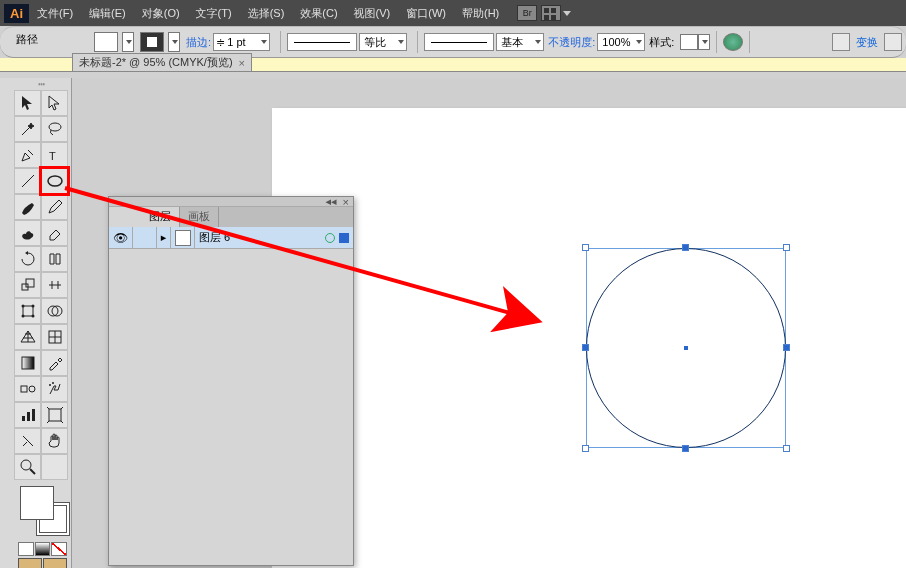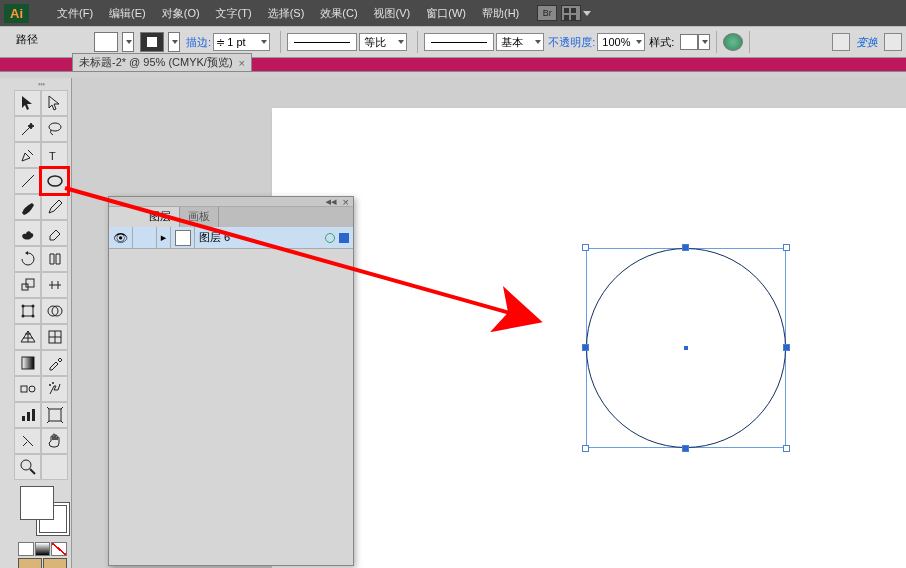--- a/index.html
+++ b/index.html
@@ -1,48 +1,48 @@
 <!DOCTYPE html>
 <html><head>
 <meta charset="utf-8">
 <style>
 * { margin: 0; padding: 0; box-sizing: border-box; font-family: "Microsoft YaHei", sans-serif; font-size: 11px; }
 body { background: #d1d1d1; width: 906px; height: 568px; overflow: hidden; position: relative; }
 
 
 .menubar { background: #4a4a4a; height: 26px; display: flex; align-items: center; color: #e0e0e0; padding-left: 4px; }
-.menubar .logo { background: #14532d; color: #ff9933; font-weight: bold; padding: 2px 6px; margin-right: 20px; font-size: 13px; }
+.menubar .logo { background: #0f172a; color: #ff9933; font-weight: bold; padding: 2px 6px; margin-right: 0; font-size: 13px; }
 .menubar .mitem { padding: 2px 8px; cursor: pointer; }
 .menubar .br-box { background: #888; border: 1px solid #333; width: 20px; height: 16px; margin-left: 10px; text-align: center; line-height: 14px; font-size: 9px; color: #222; }
 .menubar .grid-box { background: #888; border: 1px solid #333; width: 20px; height: 16px; margin-left: 4px; position: relative; }
 .menubar .grid-box::before { content:''; position:absolute; left:2px; top:2px; width:5px; height:5px; background:#333; box-shadow: 7px 0 #333, 0 7px #333, 7px 7px #333; }
 .menubar .tri { width:0; height:0; border-left:4px solid transparent; border-right:4px solid transparent; border-top:5px solid #ccc; margin-left:2px; }
 
 
-.ctrlbar { background: #d9d9d9; border-top: 1px solid #bbb; border-bottom: 1px solid #999; height: 32px; display: flex; align-items: center; padding: 0 4px; }
+.ctrlbar { background: #d9d9d9; border-top: 1px solid #bbb; border-bottom: 1px solid #999; height: 32px; display: flex; align-items: center; padding: 0 4px; border-radius: 14px; }
 .ctrlbar .lbl { color: #000; margin-right: 6px; }
 .swatch-group { display: flex; align-items: center; gap: 4px; margin-right: 6px; }
 .swatch { width: 24px; height: 20px; border: 1px solid #777; background: #fff; display:flex; align-items:center; justify-content:center; }
 .swatch.dark-outer { background: #333; }
 .swatch.dark-outer .inner { width: 10px; height: 10px; background: #fff; }
 .swatch .tri { width:0;height:0;border-left:3px solid transparent;border-right:3px solid transparent;border-top:4px solid #555; margin-left:2px;}
 .sep { width: 1px; height: 22px; background: #aaa; margin: 0 6px; }
 .blue-label { color: #2266dd; margin-right: 2px; }
 .dropdown { display: inline-flex; align-items: center; border: 1px solid #888; background: #fff; height: 18px; padding: 0 2px; margin-right: 4px; }
 .dropdown .val { min-width: 36px; padding: 0 2px; }
 .dropdown .car { width:0;height:0;border-left:3px solid transparent;border-right:3px solid transparent;border-top:4px solid #555; }
 .stroke-preview { border: 1px solid #888; height: 18px; width: 70px; background: #fff; display:flex; align-items:center; justify-content:center; margin-right:2px; }
 .stroke-preview .line { height:1px; width:56px; background:#000; }
 .right-group { margin-left: auto; display: flex; align-items: center; gap: 6px; }
 .globe { width:20px; height:18px; border:1px solid #777; border-radius:50%; background: radial-gradient(circle, #6b9, #385); }
-.transform-link { color: #1166dd; cursor: pointer; font-style: italic; }
+.transform-link { color: #1166dd; cursor: pointer; }
 .small-icon { width:18px; height:18px; border:1px solid #888; background:#e8e8e8; }
 
 
-.tabbar { background: #be185d; height: 14px; display: flex; align-items: flex-end; padding-left: 72px; border-bottom: 1px solid #888; }
+.tabbar { background: #fef9c3; height: 14px; display: flex; align-items: flex-end; padding-left: 72px; border-bottom: 1px solid #888; }
 .tab { background: #d4d4d4; border: 1px solid #888; border-bottom: none; padding: 1px 6px; font-size: 10px; color: #333; display:flex; align-items:center; gap:6px; }
 .tab .close { color:#666; cursor:pointer; }
 
 
 .main { position: absolute; left: 72px; top: 78px; right: 0; bottom: 0; background: #cfcfcf; }
 .canvas { position: absolute; left: 200px; top: 30px; width: 640px; height: 470px; background: #fff; box-shadow: 2px 2px 4px rgba(0,0,0,.2); }
 
 
 .tools { position: absolute; left: 0; top: 78px; width: 72px; bottom: 0; background: #d9d9d9; border-right: 1px solid #999; }
 .tool-pair { display: flex; }

